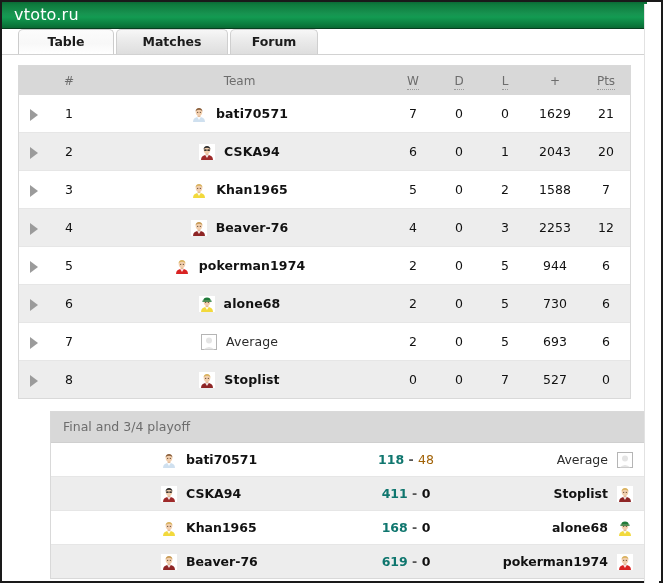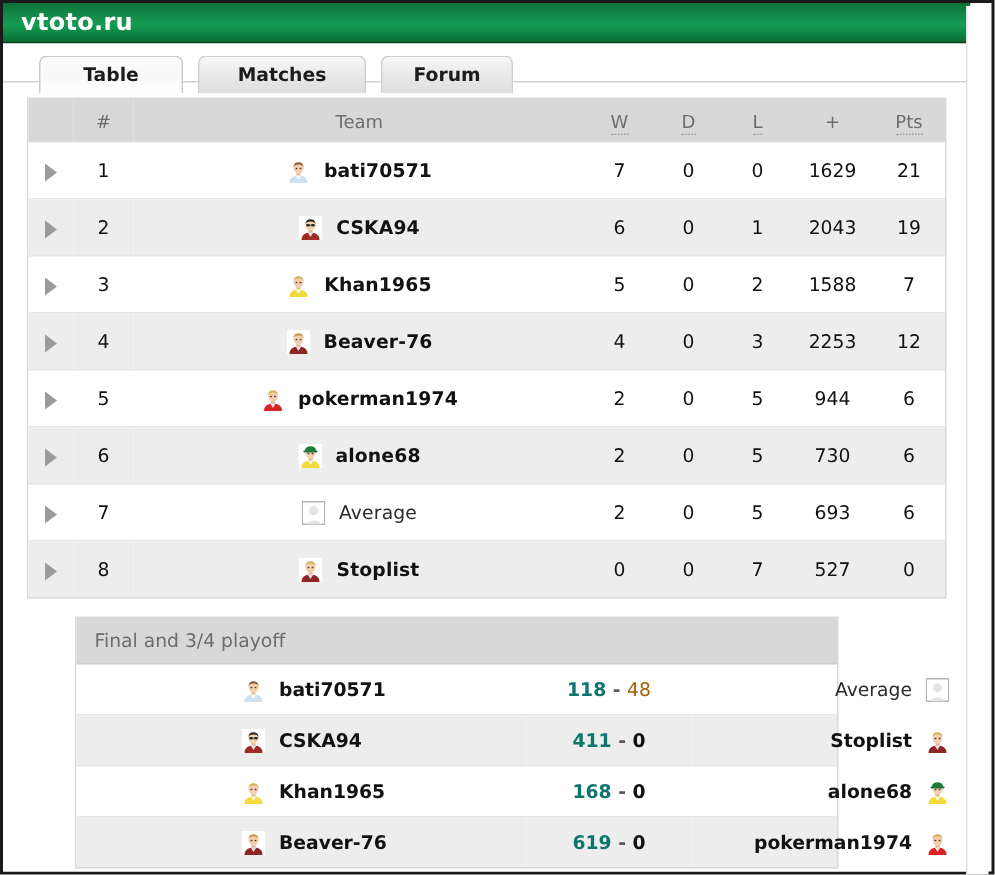--- a/index.html
+++ b/index.html
@@ -48,41 +48,41 @@
     background: linear-gradient(to bottom,
         #0c6b36 0%, #0e7b3d 10%, #179350 45%,
         #139b52 58%, #0a7a3c 88%, #0a6a34 100%);
     border-bottom: 1px solid #063f1f;
   }
   .titlebar-text {
     position: absolute;
     left: 12px; top: 3px;
     color: #ffffff;
     font-size: 16px;
-    font-weight: bold;
+    font-weight: normal;
     letter-spacing: 0.2px;
     font-family: "DejaVu Sans", "Liberation Sans", sans-serif;
   }
 
   
   .tabbar {
     position: relative;
     height: 26px;
     background: #ffffff;
     border-bottom: 1px solid #d2d2d2;
     padding-left: 16px;
     box-sizing: border-box;
   }
   .tab {
     position: relative;
     display: inline-block;
     height: 25px;
     line-height: 24px;
     padding: 0 0;
-    margin: 8px;
+    margin: 0;
     text-align: center;
     font-size: 12.5px;
     font-weight: bold;
     color: #1c1c1c;
     box-sizing: border-box;
     border: 1px solid #cfcfcf;
     border-bottom: none;
     border-top-left-radius: 5px;
     border-top-right-radius: 5px;
     vertical-align: bottom;
@@ -104,21 +104,21 @@
   .tab-2 { width: 88px; margin-left: 2px; }
 
   
   .panel {
     margin: 10px 16px 0 16px;
     border: 1px solid #d9d9d9;
     background: #ffffff;
     box-sizing: border-box;
   }
   .panel-standings { width: 613px; }
-  .panel-playoff   { width: 509px; margin-top: 12px; margin-left: 48px; }
+  .panel-playoff   { width: 613px; margin-top: 12px; margin-left: 48px; }
 
   
   table.standings {
     border-collapse: collapse;
     width: 100%;
     table-layout: fixed;
   }
   table.standings th {
     background: #d8d8d8;
     color: #6d6d6d;
@@ -298,21 +298,21 @@
                     <ellipse cx="8" cy="6.1" rx="3.3" ry="3.7" fill="#f2cfae"></ellipse>
                     <path d="M4.6 5.6 q0.1 -3.5 3.4 -3.5 q3.3 0 3.4 3.5 q-0.6 -1.9 -3.4 -1.9 q-2.8 0 -3.4 1.9 z" fill="#2b2b2b"></path>
                     <rect x="5.2" y="5.4" width="2.3" height="1.5" fill="#232323"></rect>
                     <rect x="8.5" y="5.4" width="2.3" height="1.5" fill="#232323"></rect>
                     <rect x="7.5" y="5.9" width="1" height="0.5" fill="#232323"></rect>
                   </svg></span><span class="team-name">CSKA94</span></td>
               <td class="t-num">6</td>
               <td class="t-num">0</td>
               <td class="t-num">1</td>
               <td class="t-num">2043</td>
-              <td class="t-num">19</td>
+              <td class="t-num">20</td>
             </tr>
             <tr class="row-odd">
               <td class="t-arrow"><span class="arrow-ico"></span></td>
               <td class="t-rank">3</td>
               <td class="t-team"><span class="avatar"><svg width="16" height="16" viewBox="0 0 16 16">
                     <rect x="0" y="0" width="16" height="16" fill="#ffffff"></rect>
                     <path d="M2 16 q0 -5 6 -5 q6 0 6 5 z" fill="#f2d93c"></path>
                     <path d="M6.2 11.2 L8 14 L9.8 11.2 q-1.8 -0.7 -3.6 0 z" fill="#ffffff" opacity="0.85"></path>
                     <rect x="6.6" y="8.4" width="2.8" height="2.6" fill="#e3bb99"></rect>
                     <ellipse cx="8" cy="6.1" rx="3.3" ry="3.7" fill="#f2cfae"></ellipse>

